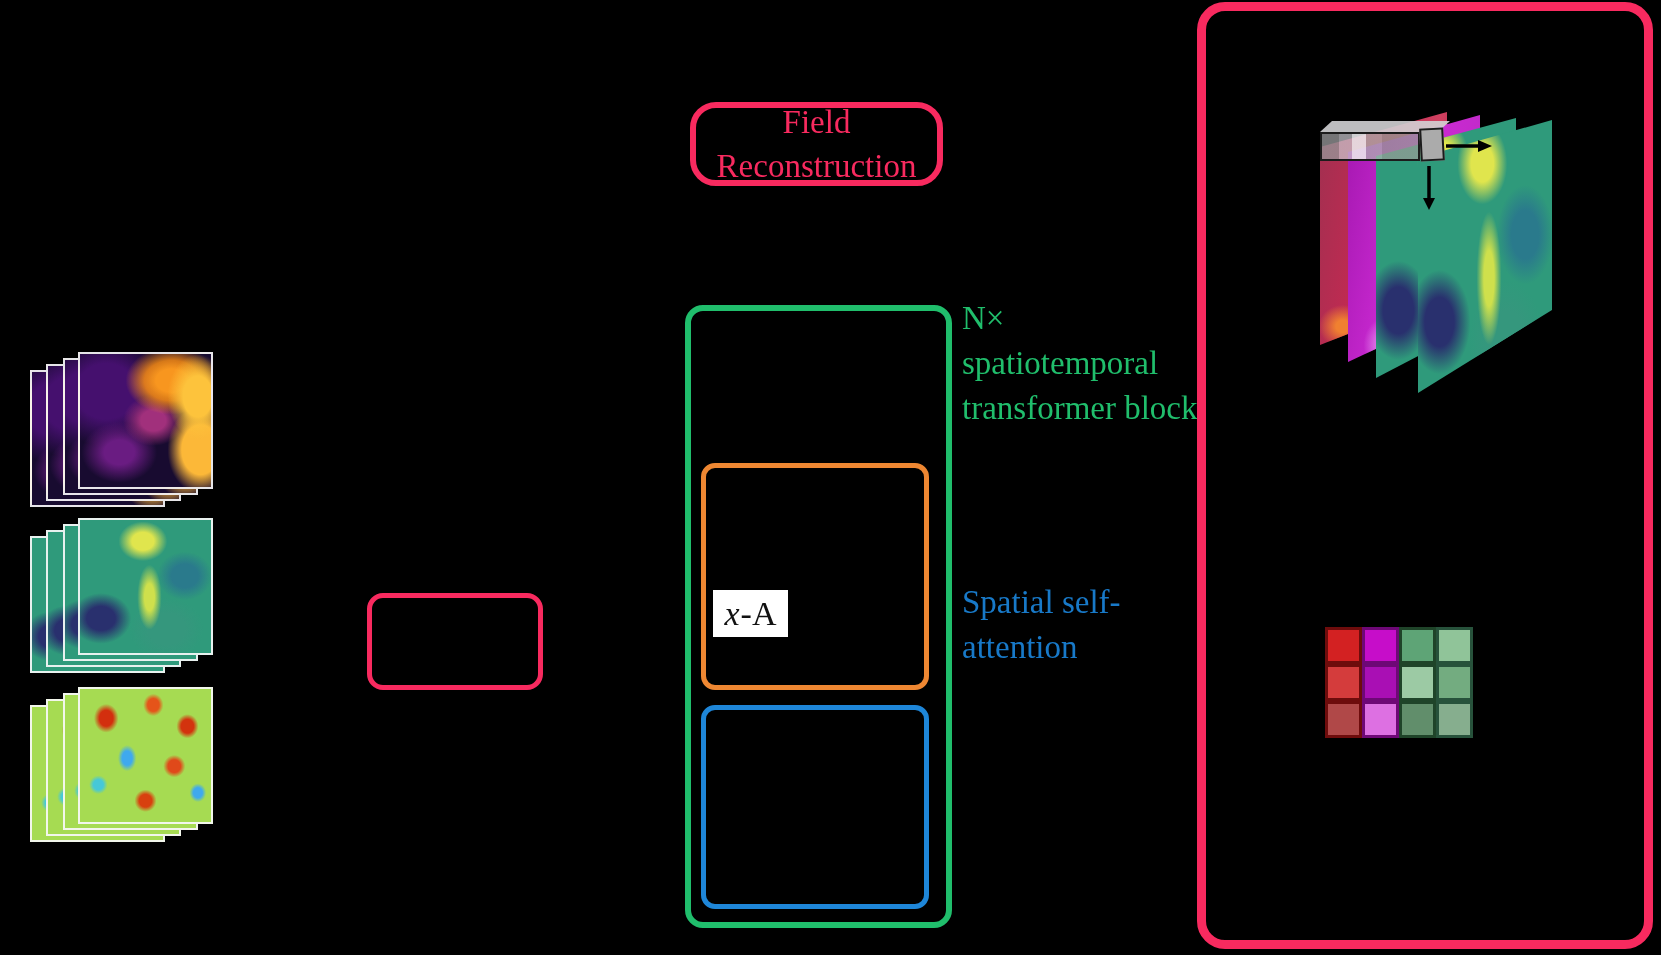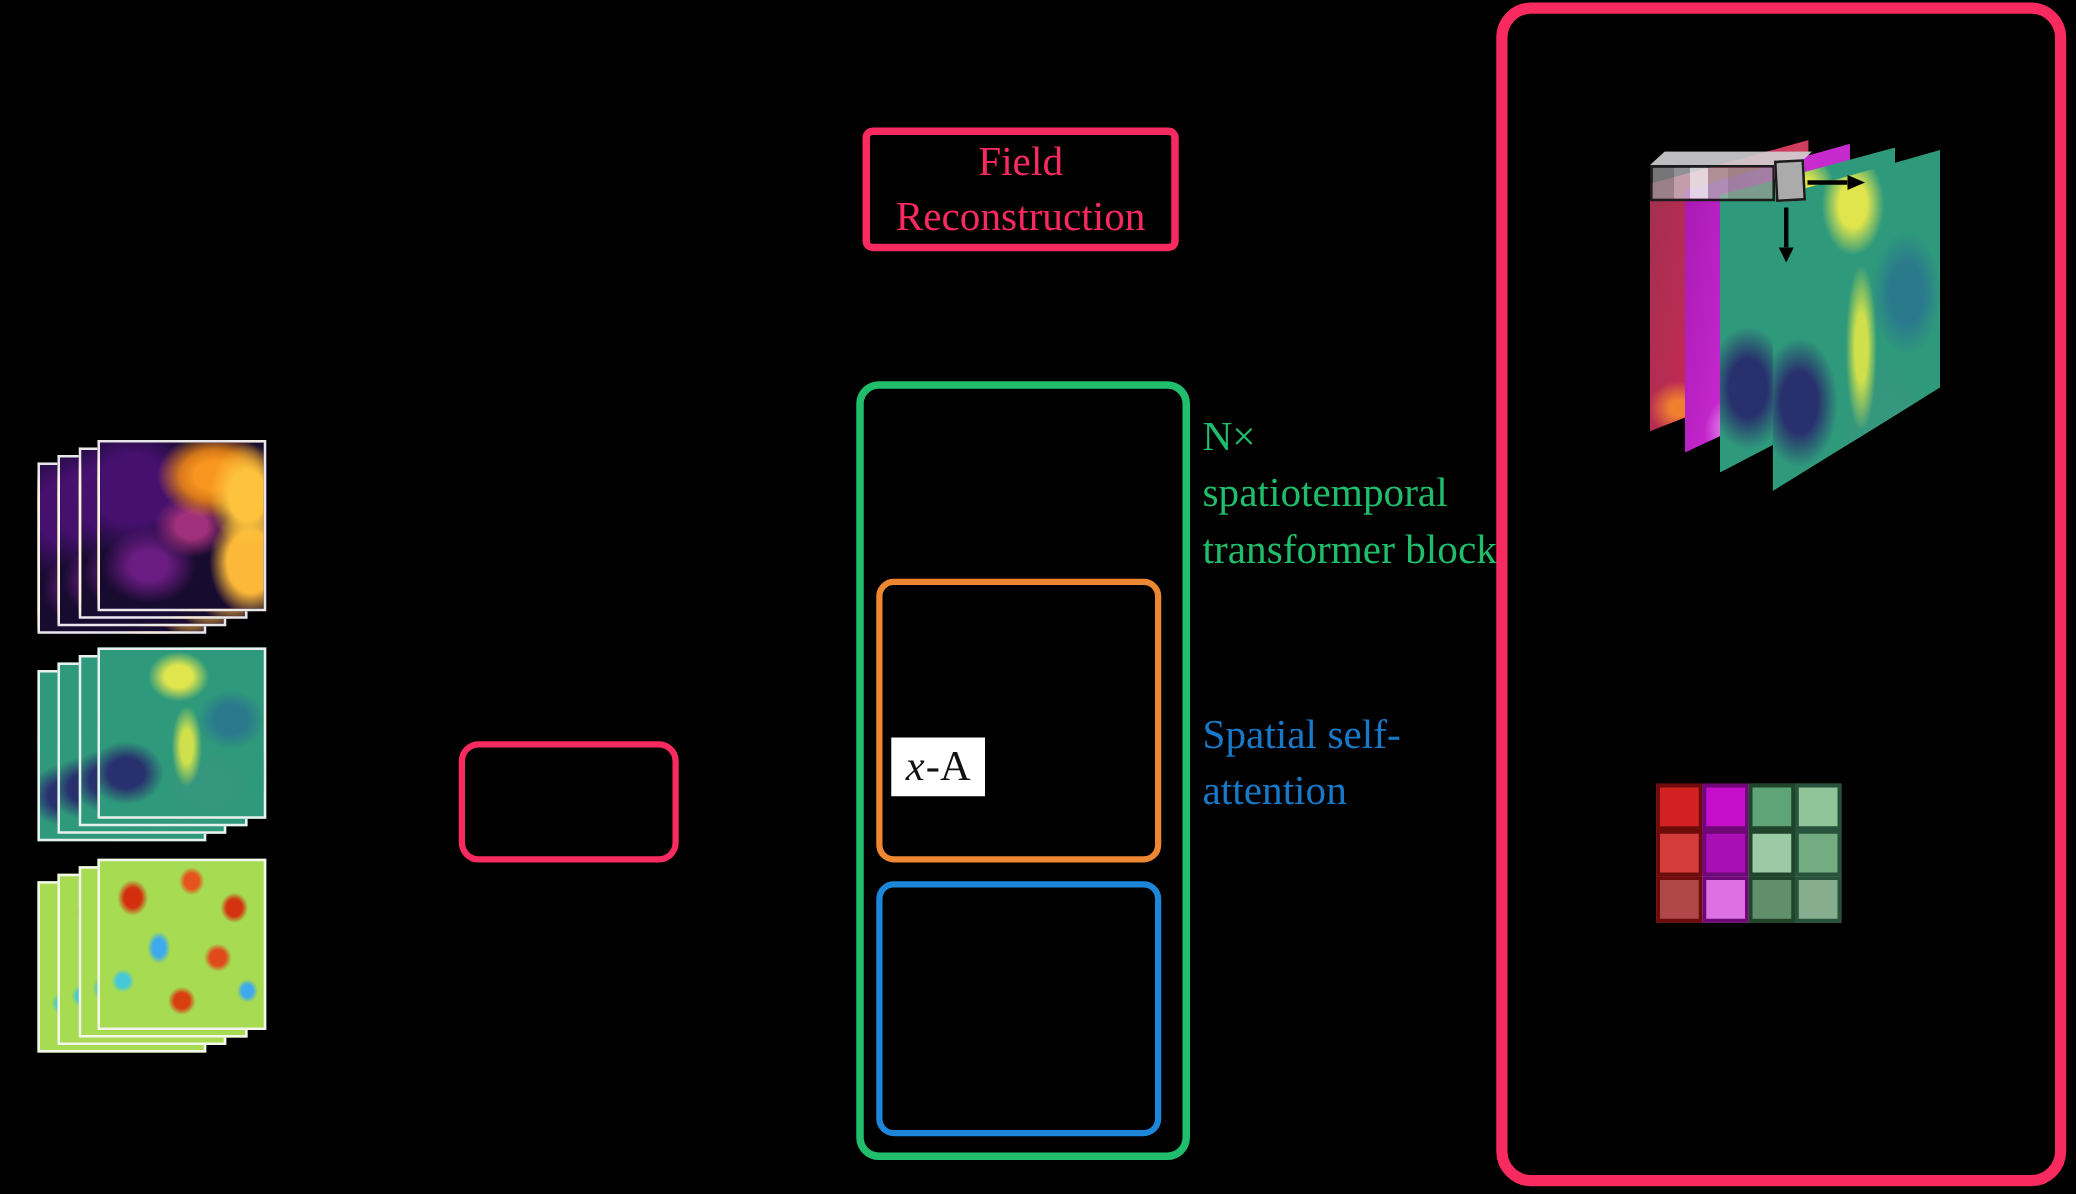--- a/index.html
+++ b/index.html
@@ -2,34 +2,34 @@
 <html style="--background: #000000; --pink: #F82A5F; --green: #20BE6C; --orange: #EE8732; --blue-box: #1E86D8; --blue-text: #1879C8; --label-box-bg: #FFFFFF; --label-box-text: #111111;"><head>
 <meta charset="utf-8">
 <style>
   html,body{margin:0;padding:0;background:#000;}
   .canvas{
     position:relative;width:1661px;height:955px;background:var(--background,#000);
     font-family:"Liberation Serif", serif;overflow:hidden;
   }
   
   .rbox{position:absolute;box-sizing:border-box;background:transparent;}
-  .box-field-recon{left:690px;top:102px;width:253px;height:99px;border:6px solid var(--pink);border-radius:8px;
+  .box-field-recon{left:690px;top:102px;width:253px;height:84px;border:6px solid var(--pink);border-radius:26px;
     display:flex;align-items:center;justify-content:center;text-align:center;
     color:var(--pink);font-size:33px;line-height:44px;}
   .box-encoder{left:367px;top:593px;width:176px;height:97px;border:5px solid var(--pink);border-radius:16px;}
   .box-green{left:685px;top:305px;width:267px;height:623px;border:6px solid var(--green);border-radius:18px;}
   .box-orange{left:701px;top:463px;width:228px;height:227px;border:5px solid var(--orange);border-radius:14px;}
   .box-blue{left:701px;top:705px;width:228px;height:204px;border:5px solid var(--blue-box);border-radius:14px;}
   .xa{position:absolute;left:713px;top:590px;width:75px;height:47px;background:var(--label-box-bg);
     color:var(--label-box-text);font-size:34px;display:flex;align-items:center;justify-content:center;}
   .xa i{font-style:italic;margin-right:1px;}
   
   .slabel{position:absolute;width:240px;font-size:33px;line-height:45px;}
-  .lbl-green{left:962px;top:296px;color:var(--green);margin-top:32px;}
-  .lbl-spatial{left:962px;top:566px;color:var(--blue-text);}
+  .lbl-green{left:962px;top:296px;color:var(--green);}
+  .lbl-spatial{left:962px;top:580px;color:var(--blue-text);}
   .lbl-temporal{left:964px;top:772px;color:var(--blue-text);}
   
   .stack{position:absolute;width:190px;height:162px;}
   .st1{left:30px;top:352px;} .st2{left:30px;top:518px;} .st3{left:30px;top:687px;}
   .frame{position:absolute;width:135px;height:137px;box-sizing:border-box;border:2px solid rgba(248,248,248,.92);}
   .L0{left:0;top:18px;} .L1{left:16px;top:12px;} .L2{left:33px;top:6px;} .L3{left:48px;top:0;}
   .cm-inferno{background:
     radial-gradient(40% 55% at 90% 32%, #fdc33c 0 28%, rgba(0,0,0,0) 58%),
     radial-gradient(55% 40% at 70% 20%, #f8961f 0 22%, rgba(248,140,20,.85) 38%, rgba(0,0,0,0) 64%),
     radial-gradient(42% 55% at 92% 72%, #fcb838 0 34%, rgba(0,0,0,0) 60%),

